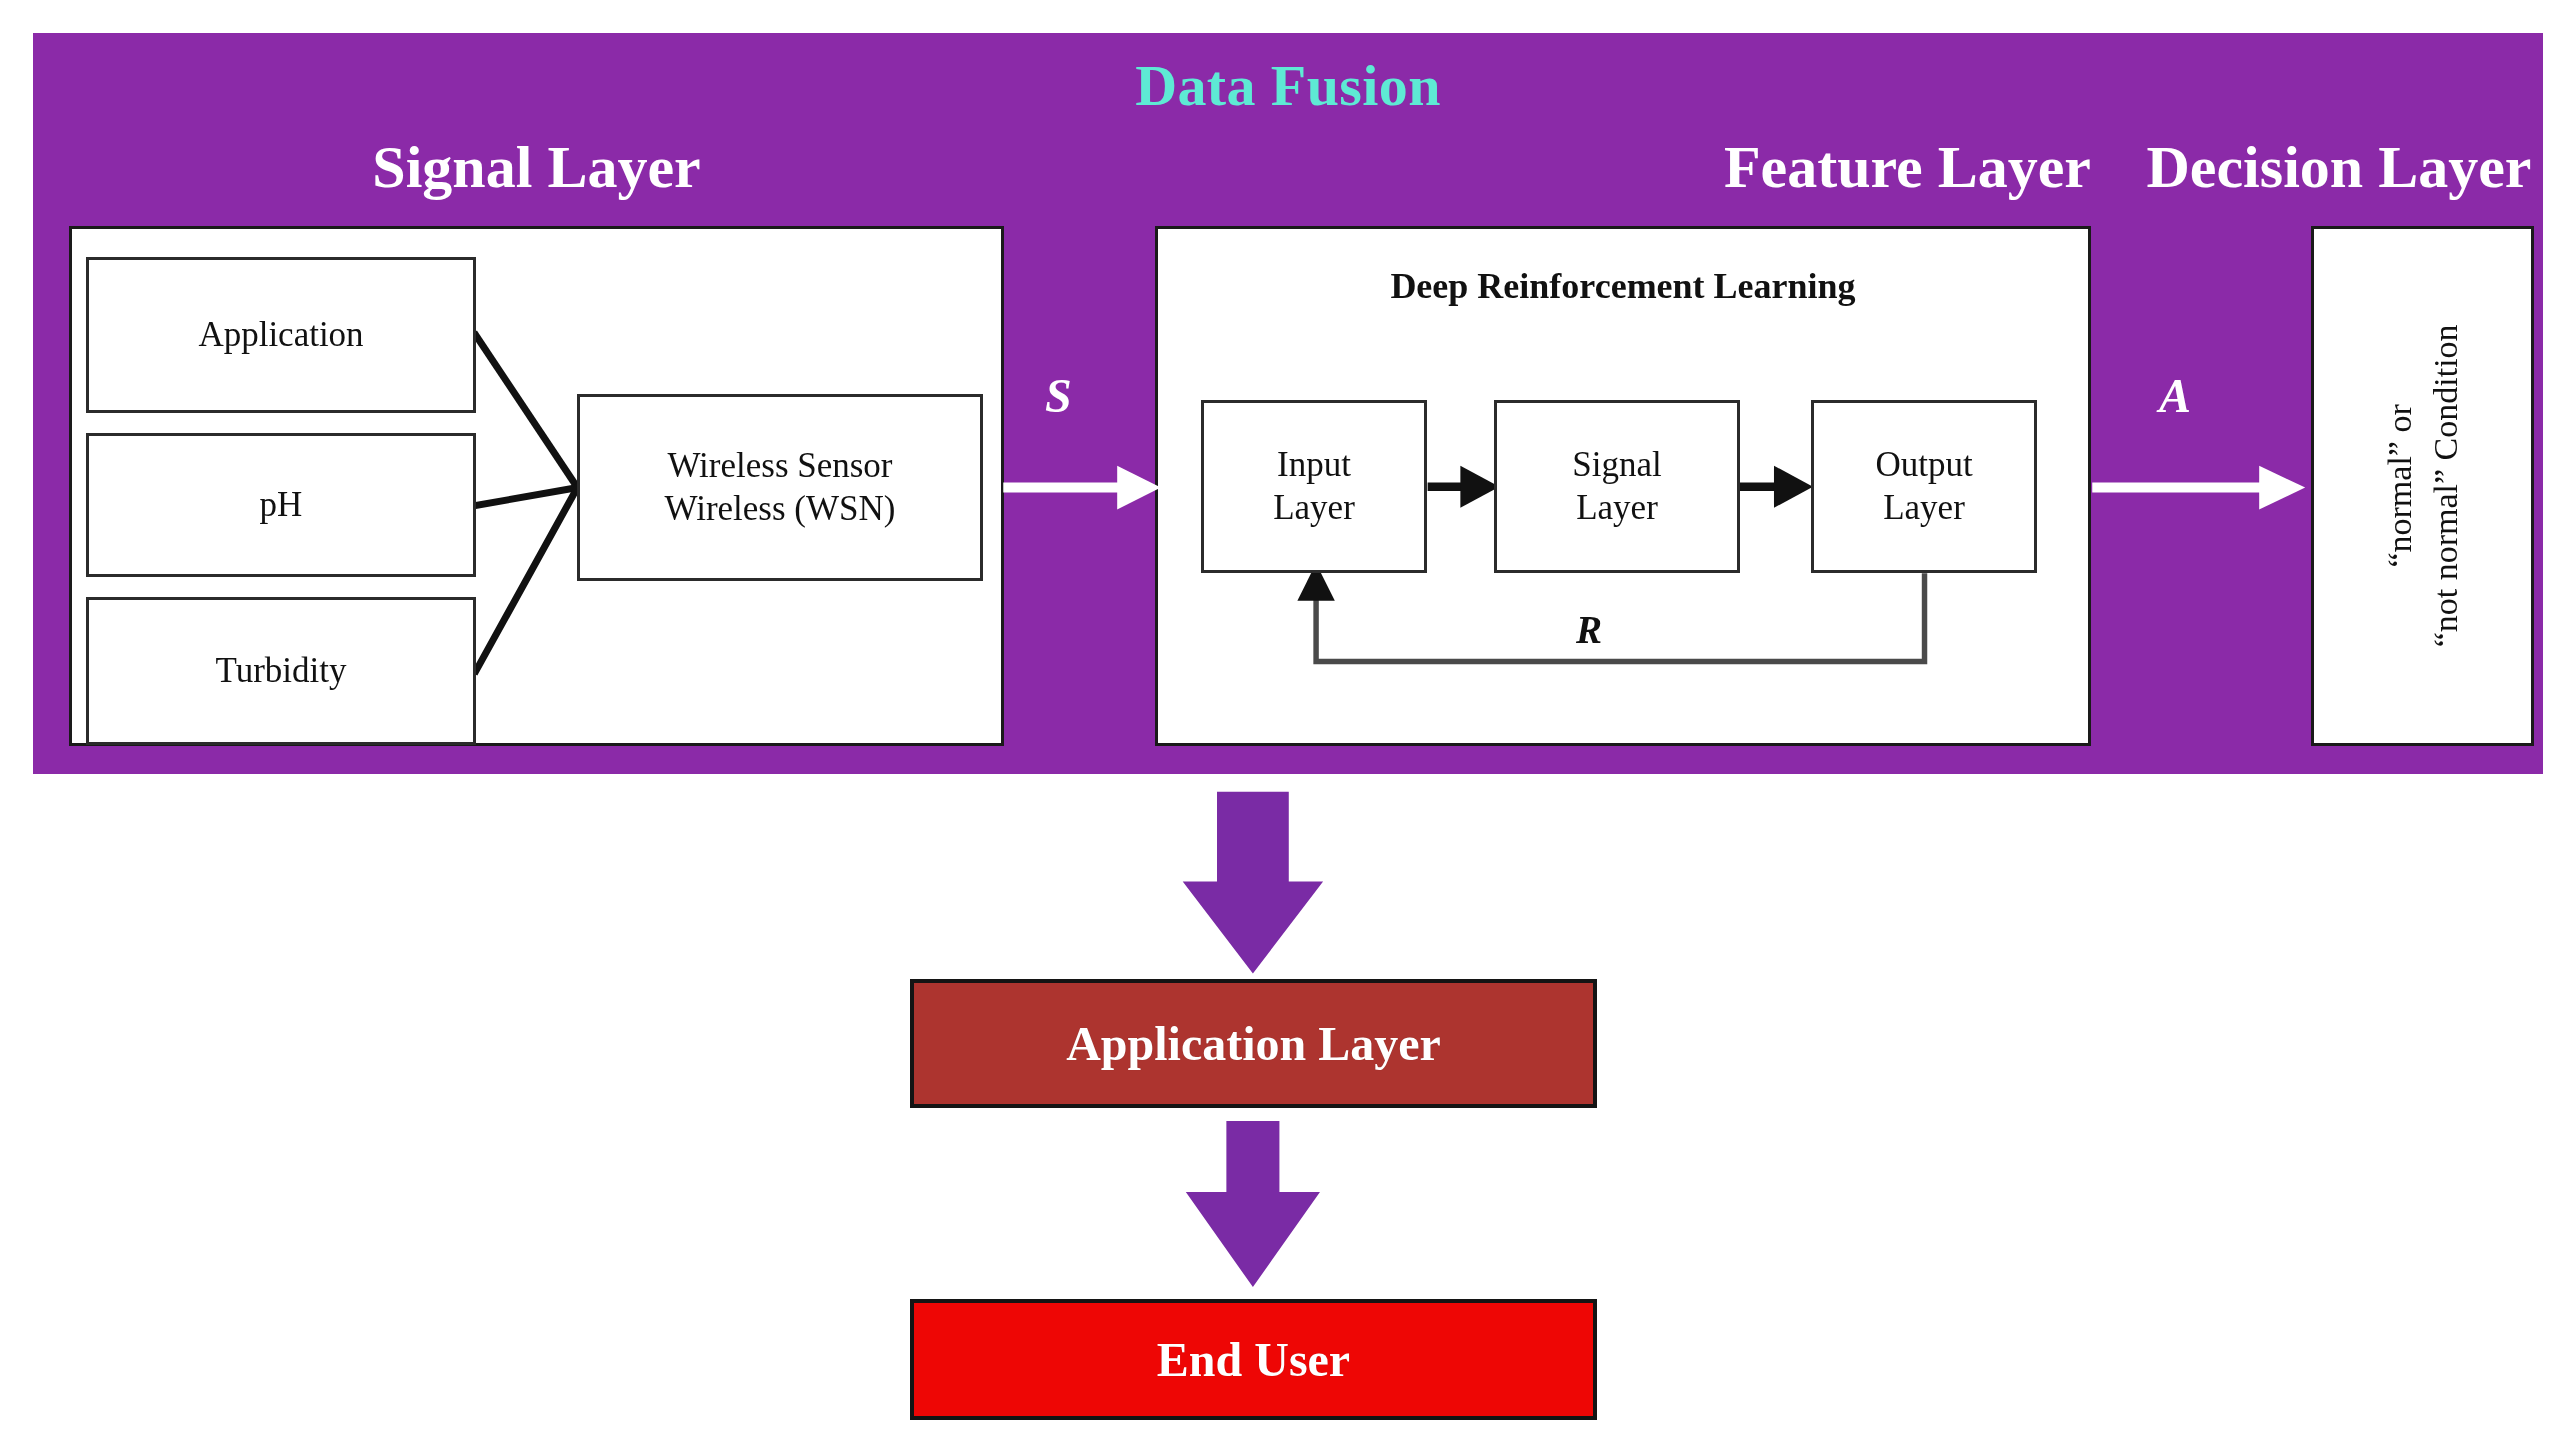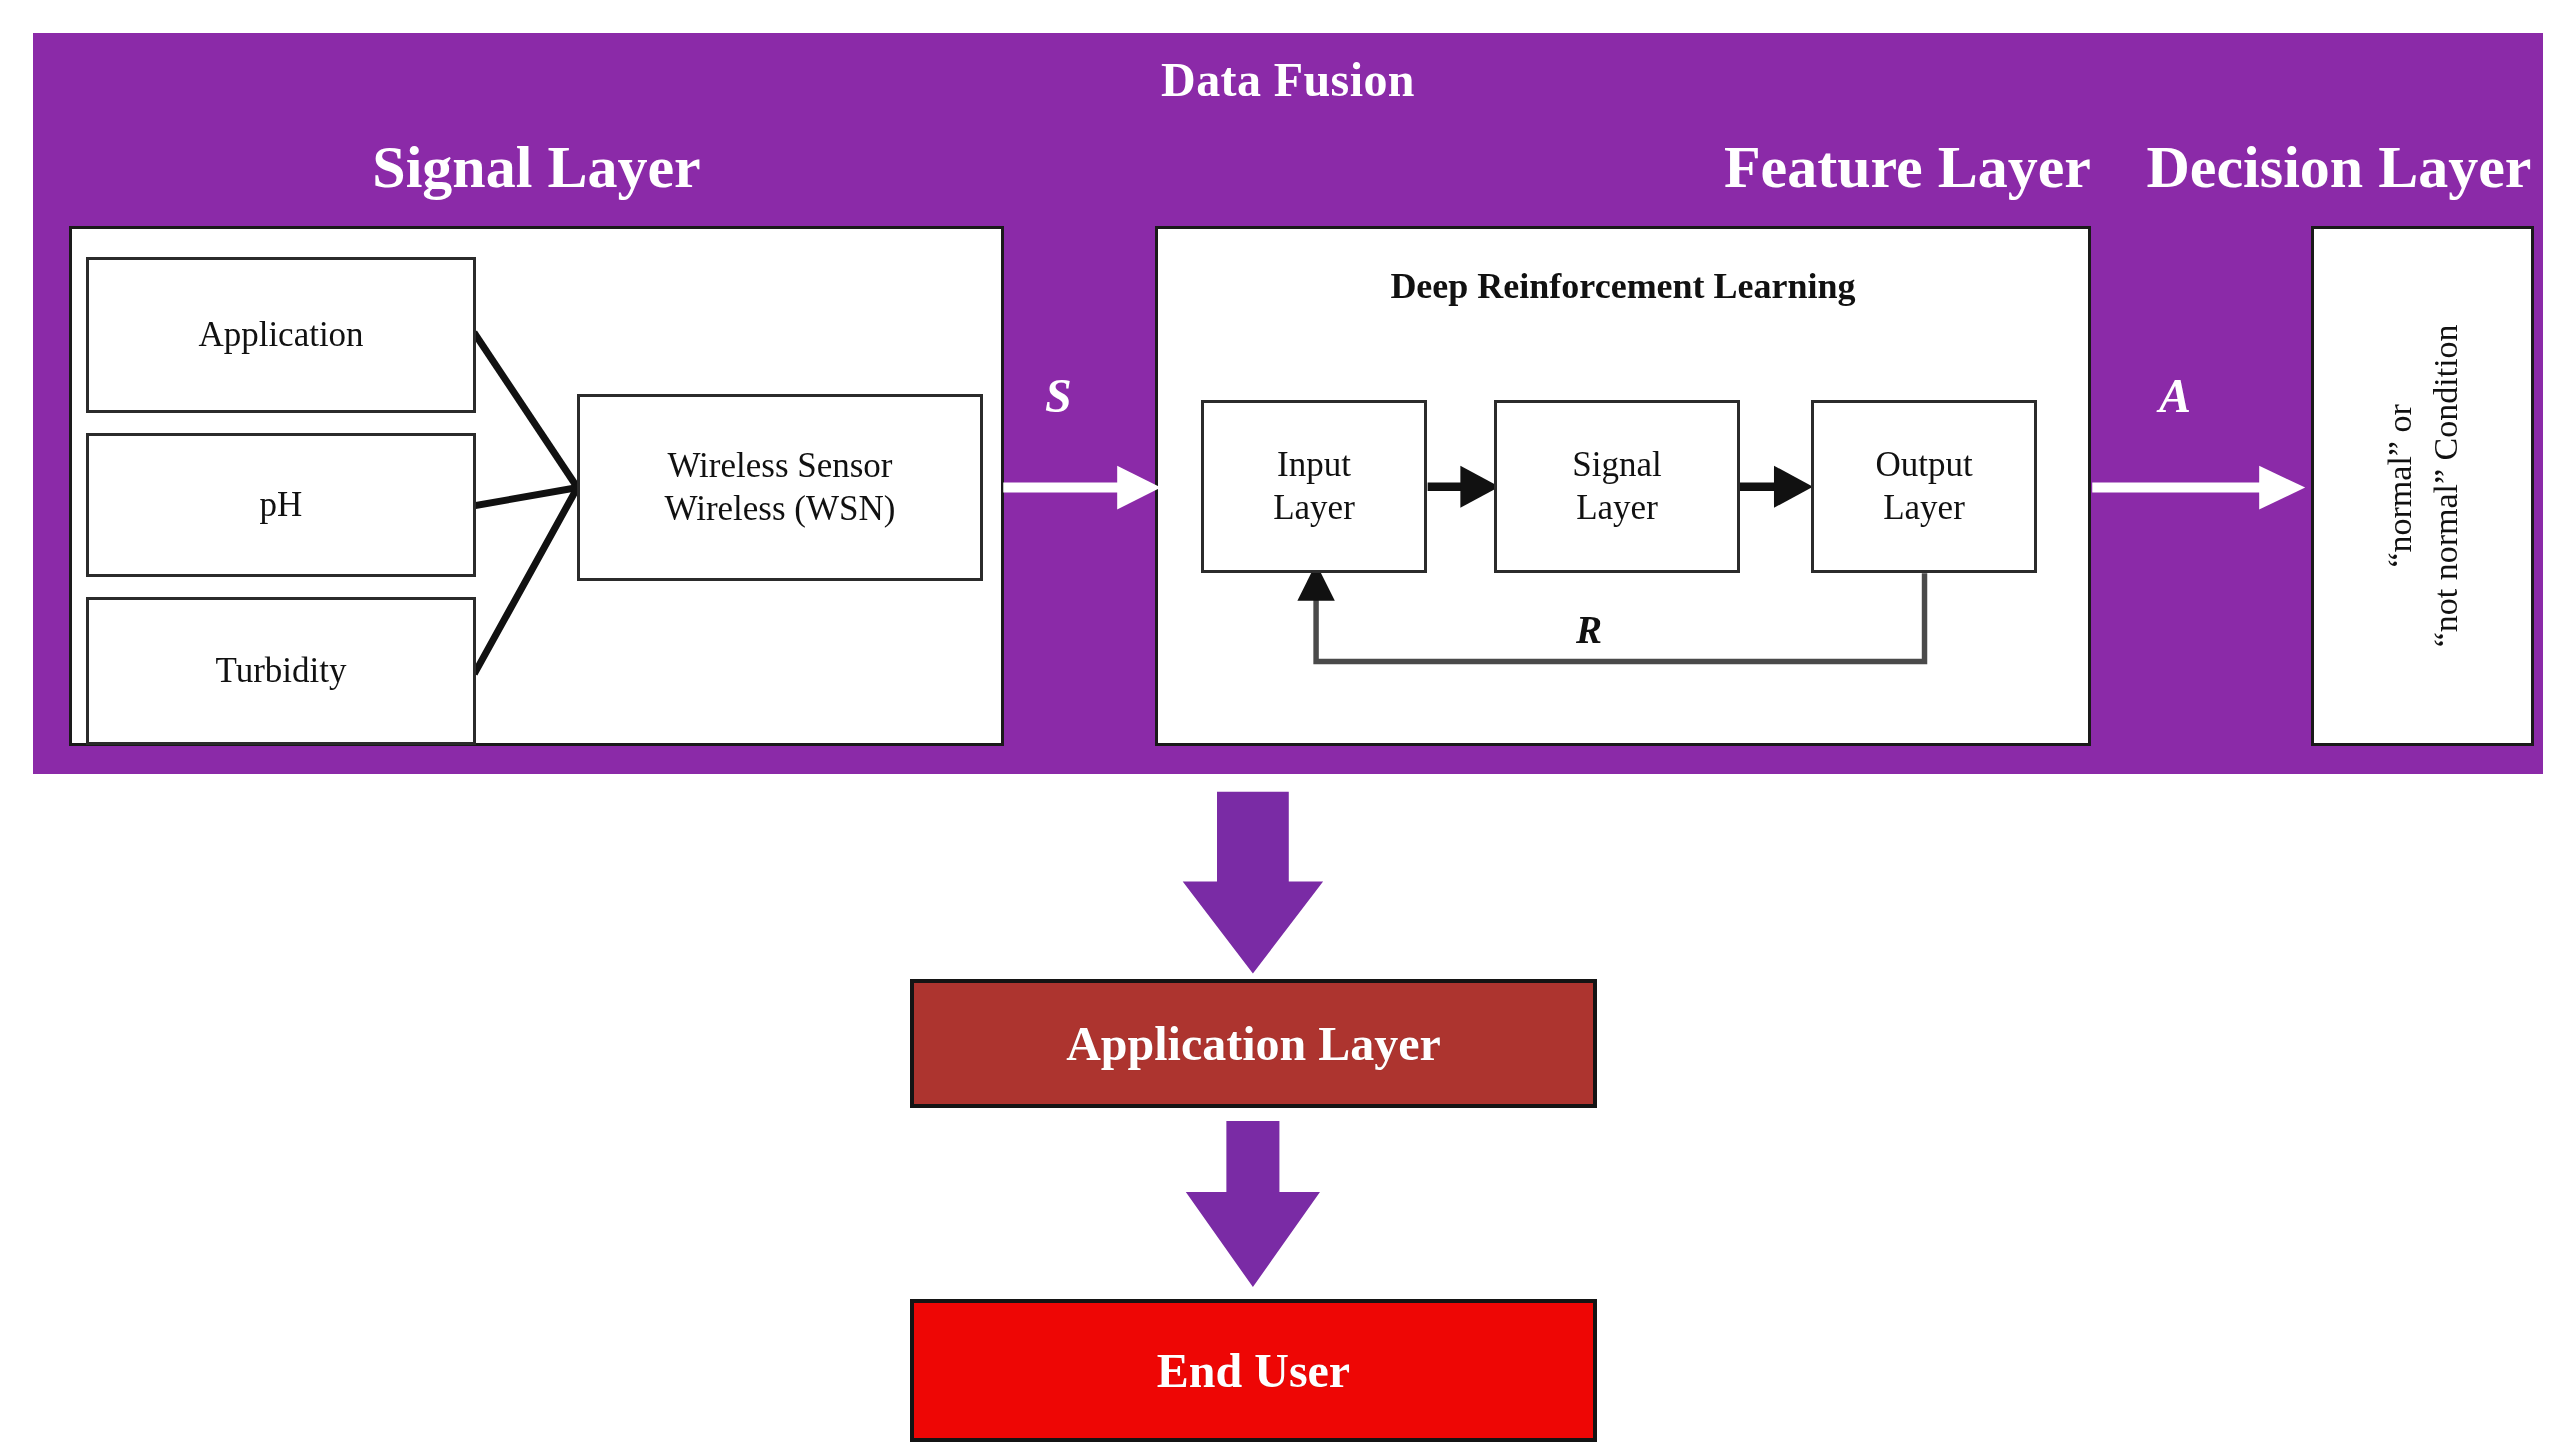--- a/index.html
+++ b/index.html
@@ -6,21 +6,21 @@
   body{width:2576px;height:1447px;position:relative;overflow:hidden;
        font-family:"Liberation Serif", serif;}
 
   
   #fusion-banner{
     position:absolute; left:33px; top:33px; width:2510px; height:741px;
     background:#8B2AA8;
   }
   #fusion-title{
     position:absolute; left:0; top:19px; width:2510px; text-align:center;
-    color:#ffffff; font-size:48px; font-weight:bold; letter-spacing:0.4px;
+    color:#5eead4; font-size:58px; font-weight:bold; letter-spacing:0.4px;
   }
 
   .layer-label{
     position:absolute; color:#ffffff; font-size:60px; font-weight:bold;
     text-align:center; white-space:nowrap;
   }
 
   
   .panel{
     position:absolute; background:#ffffff;
@@ -77,21 +77,21 @@
 
   
   .block{
     position:absolute; border:4.7px solid #141414; box-sizing:border-box;
     display:flex; align-items:center; justify-content:center;
     color:#ffffff; font-weight:bold; font-size:48px;
     text-shadow:0 0 0.8px rgba(0,0,0,.25);
   }
   #block-application{ left:910px; top:979px; width:687px; height:129px;
                       background:#AD342F; }
-  #block-enduser{     left:910px; top:1299px; width:687px; height:143px;
+  #block-enduser{     left:910px; top:1299px; width:687px; height:121px;
                       background:#EE0605; }
 </style>
 </head>
 <body>
 
 <div id="fusion-banner">
   <div id="fusion-title">Data Fusion</div>
 </div>
 
 <div class="layer-label" style="left:69px; top:133px; width:935px;">Signal Layer</div>

